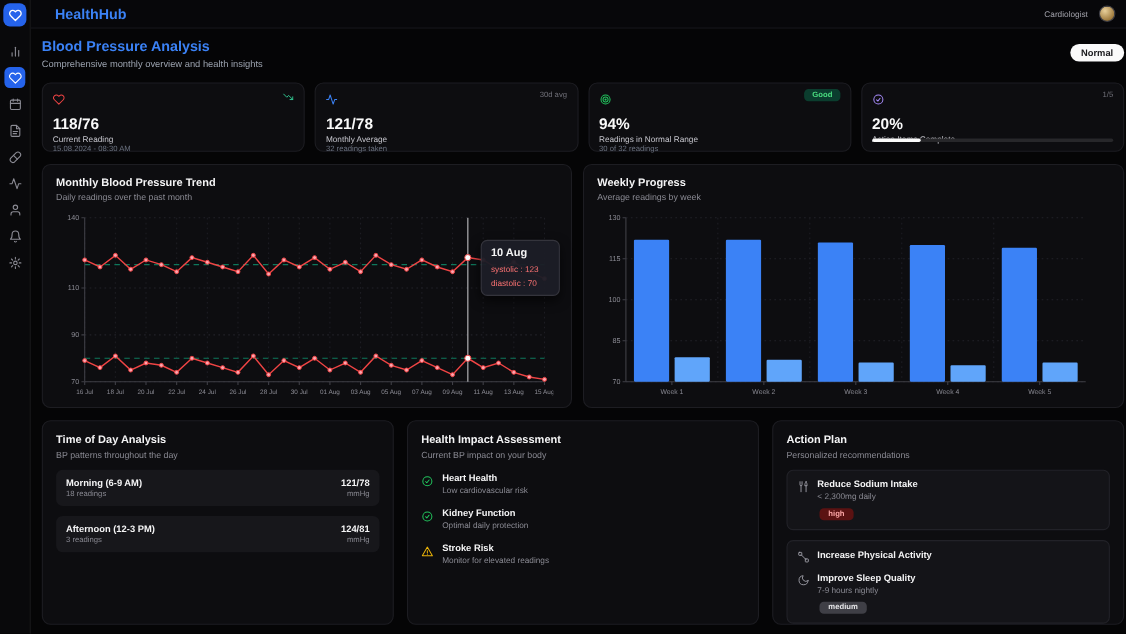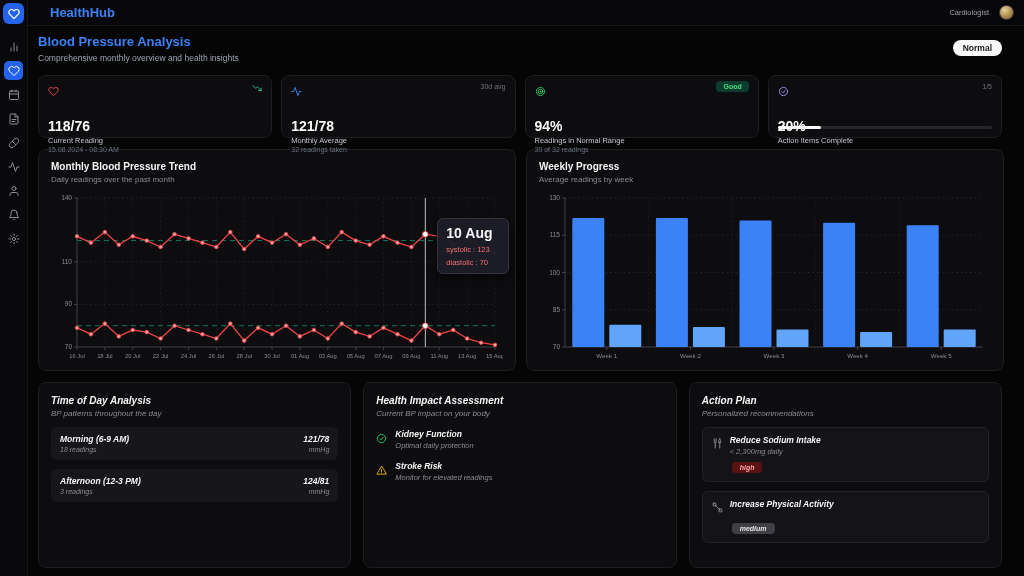--- a/index.html
+++ b/index.html
@@ -20,61 +20,61 @@
   .topbar { position:absolute; left:28px; right:0; top:0; height:26px; background:#07070a;
     border-bottom:1px solid #17171a; display:flex; align-items:center; justify-content:space-between;
     padding:0 10px; }
   .brand { color:#3b82f6; font-weight:bold; font-size:13px;padding-left:12px; }
   .user { display:flex; align-items:center; gap:10px; }
   .role { font-size:7.5px; color:#a1a1aa; }
   .avatar { width:15px; height:15px; border-radius:50%; border:1px solid #3f3f46;
     background:radial-gradient(circle at 35% 30%, #e8cf9a, #a07c3f 70%, #5c4420); }
 
   
-  .content { position:absolute; left:28px; top:26px; right:0; bottom:0; padding:8px 22px 0 10px; }
+  .content { position:absolute; left:28px; top:26px; right:0; bottom:0; padding:8px 2px 0 10px; }
   .page-head { display:flex; justify-content:space-between; align-items:flex-start; }
   .page-title { color:#3b82f6; font-size:13px; font-weight:bold; }
   .page-sub { color:#9ca3af; font-size:8.5px; margin-top:4px; }
   .status-pill { background:#fafafa; color:#18181b; font-size:8.5px; font-weight:bold;
     border-radius:999px; padding:3px 10px; margin-top:6px; }
 
   
   .stats { display:flex; gap:9px; margin-top:12px; }
   .stat-card { flex:1; height:63px; background:#0d0d10; border:1px solid #1d1d22;
     border-radius:8px; padding:7px 9px; position:relative; }
   .stat-top { display:flex; justify-content:space-between; align-items:flex-start; }
   .stat-corner { font-size:7px; color:#71717a; }
   .badge-good { background:#0b3d2e; color:#4ade80; font-size:7px; font-weight:bold;
     border-radius:4px; padding:2px 7px; }
-  .stat-value { font-size:14px; font-weight:bold; color:#fafafa; margin-top:17px; }
+  .stat-value { font-size:14px; font-weight:bold; color:#fafafa; margin-top:3px; }
   .stat-label { font-size:7.5px; color:#c5c5cc; margin-top:2px; }
   .stat-sub { font-size:7px; color:#6b7280; margin-top:1px; }
   .progress-track { position:absolute; left:9px; right:9px; bottom:8px; height:3px;
     background:#27272a; border-radius:2px; }
   .progress-fill { height:100%; background:#fafafa; border-radius:2px; }
 
   
   .charts-row { display:flex; gap:10px; margin-top:11px; }
   .chart-card { background:#0d0d10; border:1px solid #1d1d22; border-radius:8px;
     padding:11px 12px; height:222px; }
   .chart-card.left { width:482px; }
   .chart-card.right { flex:1; }
   .card-title { font-size:10px; font-weight:bold; color:#f4f4f5; }
   .card-sub { font-size:8px; color:#8a8a93; margin-top:3px; }
   .chart-body { position:relative; margin-top:8px; }
 
   .tooltip { position:absolute; width:72px; background:rgba(28,29,38,0.96); border:1px solid #34343c;
     border-radius:6px; padding:6px 8px; box-shadow:0 4px 10px rgba(0,0,0,0.6); z-index:3; }
-  .tooltip-date { font-size:14px; font-weight:bold; color:#f4f4f5; }
+  .tooltip-date { font-size:10px; font-weight:bold; color:#f4f4f5; }
   .tooltip-line { font-size:7.5px; color:#f87171; margin-top:4px; }
 
   
   .bottom-row { display:flex; gap:12px; margin-top:11px; }
   .panel { flex:1; background:#0d0d10; border:1px solid #1d1d22; border-radius:8px;
-    padding:12px; height:186px;font-style:italic; }
+    padding:12px; height:186px; }
 
   .tod-row { background:#17171b; border-radius:6px; padding:7px 9px; margin-top:9px;
     display:flex; justify-content:space-between; align-items:center; cursor:pointer; }
   .tod-period { font-size:8.5px; font-weight:bold; color:#f4f4f5; }
   .tod-readings { font-size:7px; color:#8a8a93; margin-top:2px; }
   .tod-value { font-size:8.5px; font-weight:bold; color:#f4f4f5; text-align:right; }
   .tod-unit { font-size:7px; color:#8a8a93; margin-top:2px; text-align:right; }
 
   .impact-item { display:flex; gap:8px; margin-top:11px; align-items:flex-start; }
   .impact-icon { flex:0 0 auto; margin-top:1px; }
@@ -456,20 +456,30 @@
     <div class="panel">
       <div class="card-title">Health Impact Assessment</div>
       <div class="card-sub">Current BP impact on your body</div>
       <div id="impact-items">
           <div class="impact-item">
             <span class="impact-icon"><svg width="11" height="11" viewBox="0 0 24 24" fill="none" stroke="#22c55e" stroke-width="2" stroke-linecap="round" stroke-linejoin="round">
                 <circle cx="12" cy="12" r="9"></circle>
                 <path d="M8.5 12.5l2.5 2.5 4.5-5.5"></path>
               </svg></span>
             <div>
+              <div class="impact-title">Heart Health</div>
+              <div class="impact-desc">Low cardiovascular risk</div>
+            </div>
+          </div>
+          <div class="impact-item">
+            <span class="impact-icon"><svg width="11" height="11" viewBox="0 0 24 24" fill="none" stroke="#22c55e" stroke-width="2" stroke-linecap="round" stroke-linejoin="round">
+                <circle cx="12" cy="12" r="9"></circle>
+                <path d="M8.5 12.5l2.5 2.5 4.5-5.5"></path>
+              </svg></span>
+            <div>
               <div class="impact-title">Kidney Function</div>
               <div class="impact-desc">Optimal daily protection</div>
             </div>
           </div>
           <div class="impact-item">
             <span class="impact-icon"><svg width="11" height="11" viewBox="0 0 24 24" fill="none" stroke="#eab308" stroke-width="2" stroke-linecap="round" stroke-linejoin="round">
                 <path d="M12 3 2 20h20z"></path>
                 <line x1="12" y1="10" x2="12" y2="14.5"></line>
                 <line x1="12" y1="17" x2="12" y2="17.2"></line>
               </svg></span>
@@ -498,19 +508,27 @@
             </div><span class="prio high">high</span></div>
           <div class="action-card"><div class="action-line">
               <span style="color:#a1a1aa"><svg width="11" height="11" viewBox="0 0 24 24" fill="none" stroke="#a1a1aa" stroke-width="1.8" stroke-linecap="round" stroke-linejoin="round">
                   <line x1="7.5" y1="7.5" x2="16.5" y2="16.5"></line>
                   <rect x="2.5" y="2.5" width="6" height="6" rx="1"></rect>
                   <rect x="15.5" y="15.5" width="6" height="6" rx="1"></rect>
                 </svg></span>
               <div>
                 <div class="action-title">Increase Physical Activity</div>
               </div>
+            </div><div class="action-line">
+              <span style="color:#a1a1aa"><svg width="11" height="11" viewBox="0 0 24 24" fill="none" stroke="#a1a1aa" stroke-width="1.8" stroke-linecap="round" stroke-linejoin="round">
+                  <path d="M21 12.8A9 9 0 1 1 11.2 3a7 7 0 0 0 9.8 9.8z"></path>
+                </svg></span>
+              <div>
+                <div class="action-title">Improve Sleep Quality</div>
+                <div class="action-desc">7-9 hours nightly</div>
+              </div>
             </div><span class="prio medium">medium</span></div>
         </div>
 
     </div>
   </div>
 
 </div>
 
 </body></html>

